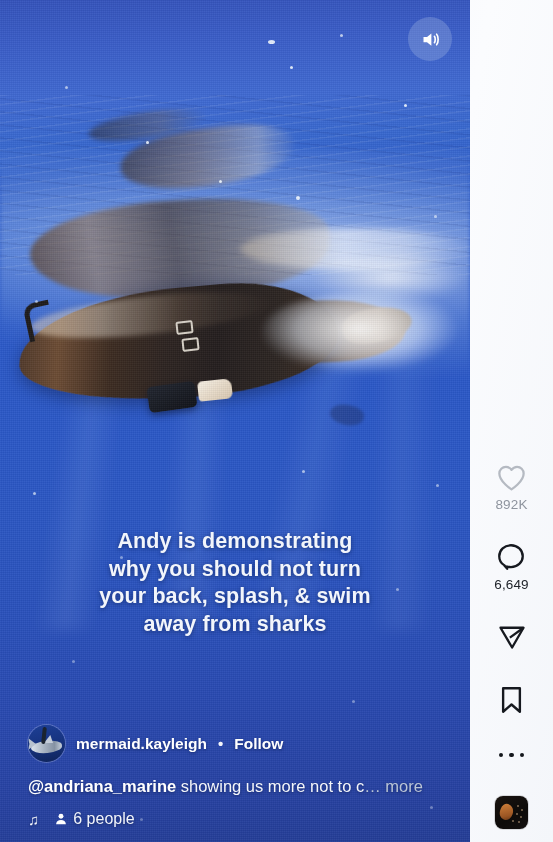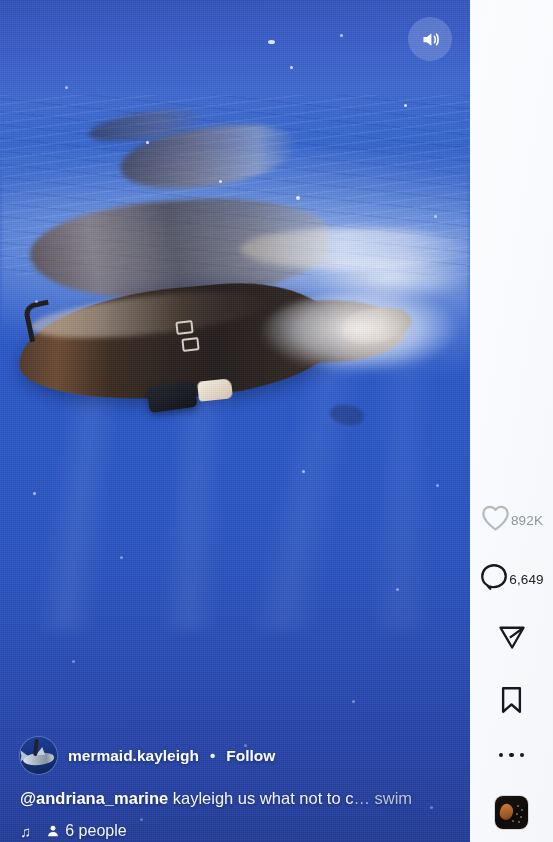--- a/index.html
+++ b/index.html
@@ -246,22 +246,22 @@
     font-weight: 700;
     line-height: 27.5px;
     letter-spacing: .1px;
     text-shadow: 0 1px 4px rgba(10,25,70,.55);
     padding: 0 26px;
   }
   .burned-caption div { white-space: nowrap; }
 
   
   .bottom-overlay {
-    position: absolute; left: 8px; right: 0; bottom: 0;
-    padding: 0 12px 2px 12px;
+    position: absolute; left: 16px; right: 0; bottom: 0;
+    padding: 0 12px 14px 12px;
   }
 
   .user-row {
     display: flex; align-items: center;
     gap: 11px;
     margin-bottom: 14px;
   }
   .avatar {
     width: 37px; height: 37px; border-radius: 50%;
     flex: 0 0 37px;
@@ -339,21 +339,21 @@
     position: relative;
     width: 83px; height: 842px;
     flex: 0 0 83px;
   }
   .rail-inner {
     position: absolute; right: 0; bottom: 0;
     width: 83px;
     display: flex; flex-direction: column; align-items: center;
   }
   .rail-action {
-    display: flex; flex-direction: row; align-items: center;
+    display: flex; flex-direction: column; align-items: center;
     cursor: pointer;
     user-select: none;
   }
   .rail-action svg { display: block; }
   .rail-count {
     font-size: 13.5px;
     margin-top: 5px;
     letter-spacing: .15px;
   }
   .count-like { color: #8e949e; }
@@ -444,37 +444,43 @@
     <button class="mute-btn">
       <span>
         <svg viewBox="0 0 24 24" fill="none">
           <path d="M4 9v6h4l5 4V5L8 9H4z" fill="#ffffff"></path>
           <path d="M16.5 8.5c1.2 1.2 1.2 5.8 0 7" stroke="#ffffff" stroke-width="1.9" stroke-linecap="round"></path>
           <path d="M19 6c2.3 2.4 2.3 9.6 0 12" stroke="#ffffff" stroke-width="1.9" stroke-linecap="round"></path>
         </svg>
       </span>
     </button>
 
+    <div class="burned-caption">
+      <div>Andy is demonstrating</div>
+      <div>why you should not turn</div>
+      <div>your back, splash, &amp; swim</div>
+      <div>away from sharks</div>
+    </div>
 
     <div class="bottom-overlay">
 
       <div class="user-row">
         <div class="avatar">
           <div class="av-shark"></div>
           <div class="av-fin1"></div>
           <div class="av-tail"></div>
           <div class="av-diver"></div>
         </div>
         <span class="username">mermaid.kayleigh</span>
         <span class="dot-sep">•</span>
         <span class="follow-link">Follow</span>
       </div>
 
       <div class="caption-row">
-        <span class="caption-mention">@andriana_marine</span><span class="caption-text"> kayleigh us what not to c</span><span class="caption-more">… swim</span>
+        <span class="caption-mention">@andriana_marine</span><span class="caption-text"> showing us more not to c</span><span class="caption-more">… more</span>
       </div>
 
       <div class="audio-row">
         <span class="note">♫</span>
         <span class="people-chip">
           <span>
             <svg viewBox="0 0 24 24" fill="#ffffff">
               <circle cx="12" cy="7.2" r="4.2"></circle>
               <path d="M3.6 21c0-4.6 3.8-7.2 8.4-7.2s8.4 2.6 8.4 7.2z"></path>
             </svg>

